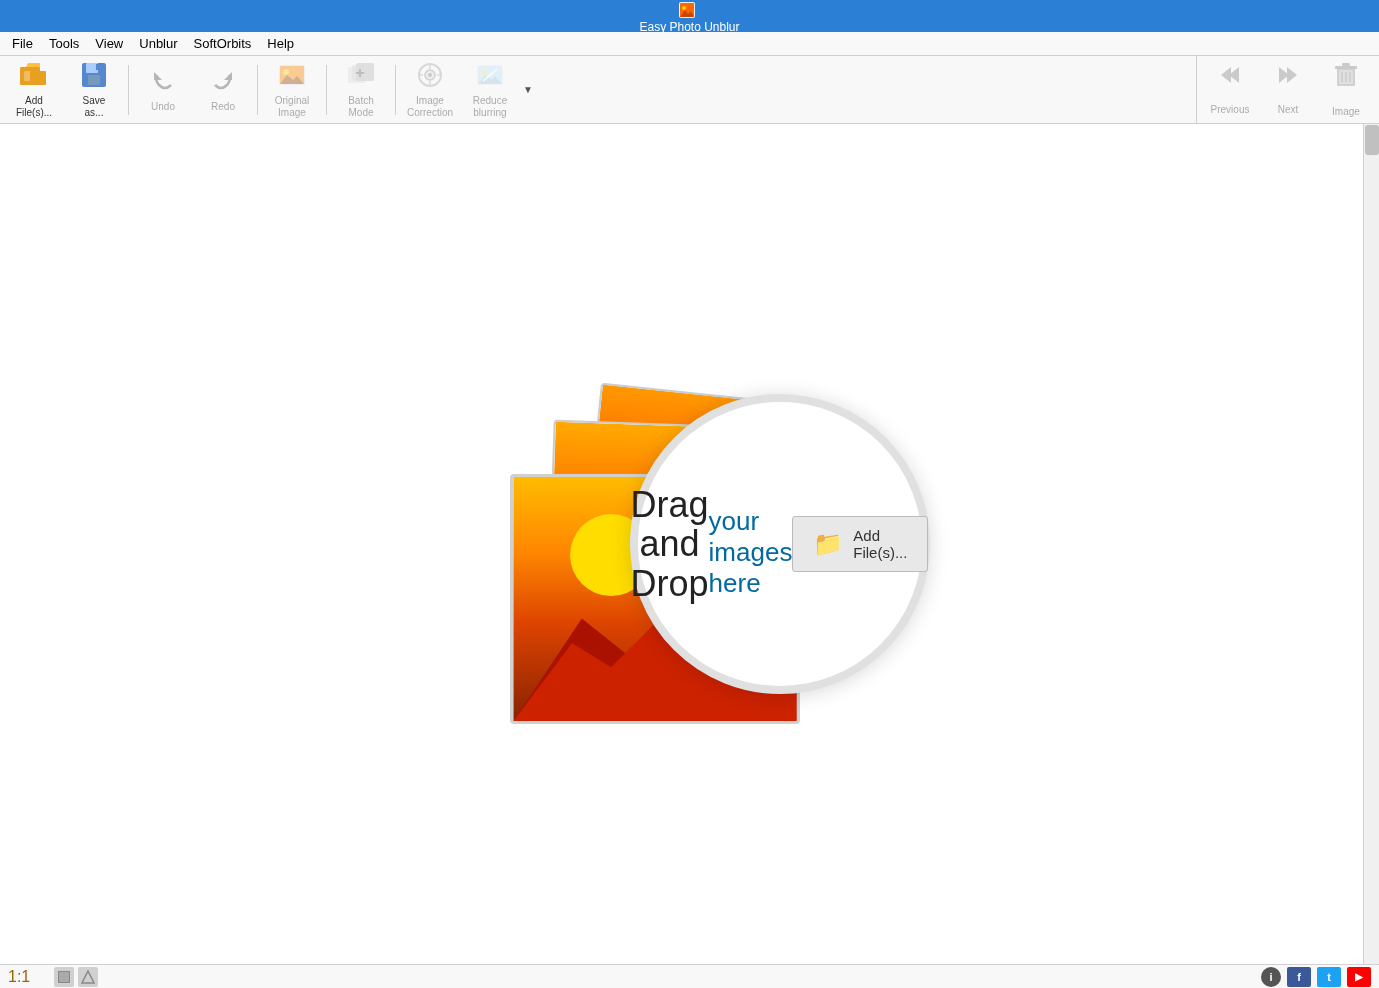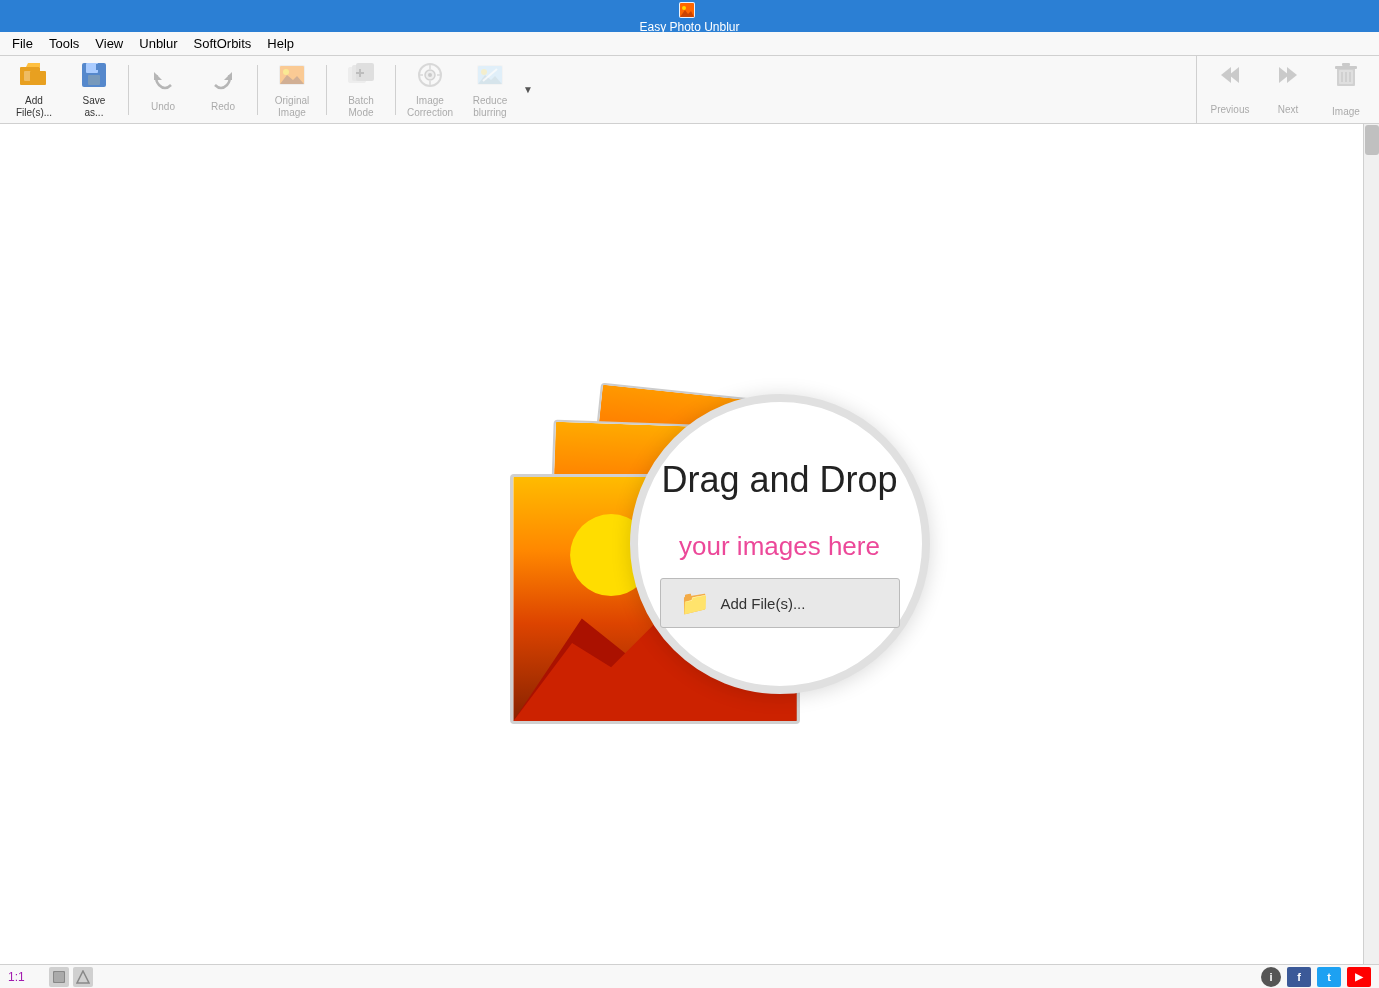--- a/index.html
+++ b/index.html
@@ -154,38 +154,38 @@
       position: absolute;
       width: 300px;
       height: 300px;
       border-radius: 50%;
       border: 8px solid #e0e0e0;
       background: white;
       top: 50%;
       left: 50%;
       transform: translate(-20%, -50%);
       display: flex;
-      flex-direction: column;
+      flex-direction: row;
       align-items: center;
       justify-content: center;
       z-index: 10;
       box-shadow: 0 2px 20px rgba(0,0,0,0.15);
     }
 
     .drop-text-big {
       font-size: 36px;
       font-weight: 300;
       color: #222;
       line-height: 1.1;
       text-align: center;
     }
     .drop-text-small {
       font-size: 26px;
       font-weight: 300;
-      color: #ec4899;
+      color: #0369a1;
       margin-bottom: 16px;
       margin-top: 32px;
     }
 
     .add-files-btn {
       background: #e8e8e8;
       border: 1px solid #bbb;
       border-radius: 3px;
       padding: 10px 20px;
       display: flex;
@@ -201,22 +201,22 @@
     .status-bar {
       background: #f8f8f8;
       border-top: 1px solid #d0d0d0;
       height: 24px;
       display: flex;
       align-items: center;
       padding: 0 8px;
       flex-shrink: 0;
     }
     .status-zoom {
-      font-size: 12px;
-      color: #a21caf;
+      font-size: 16px;
+      color: #a16207;
       margin-right: 24px;
     }
     .status-icons {
       display: flex;
       gap: 4px;
       align-items: center;
     }
     .status-icon {
       width: 20px;
       height: 20px;

